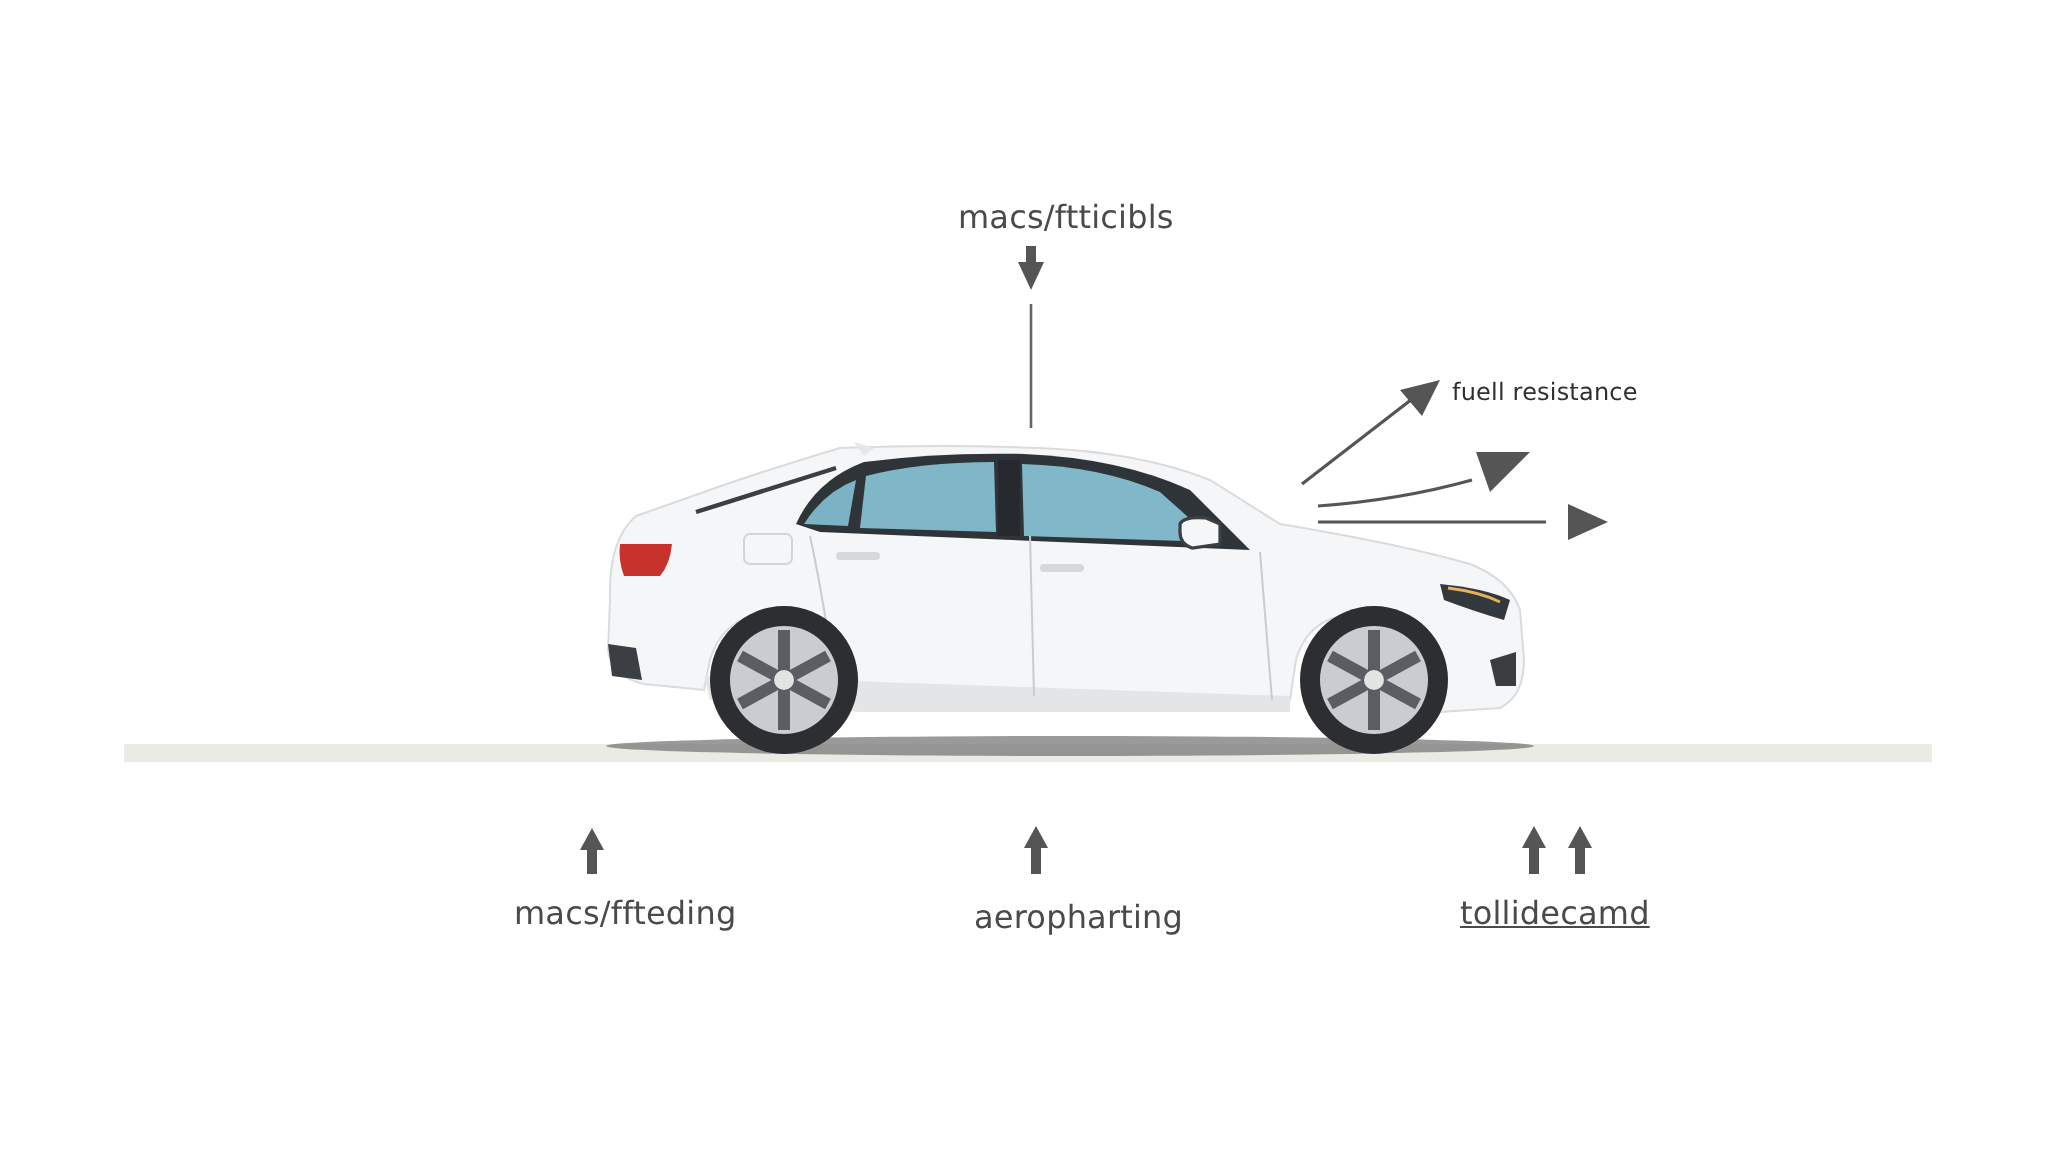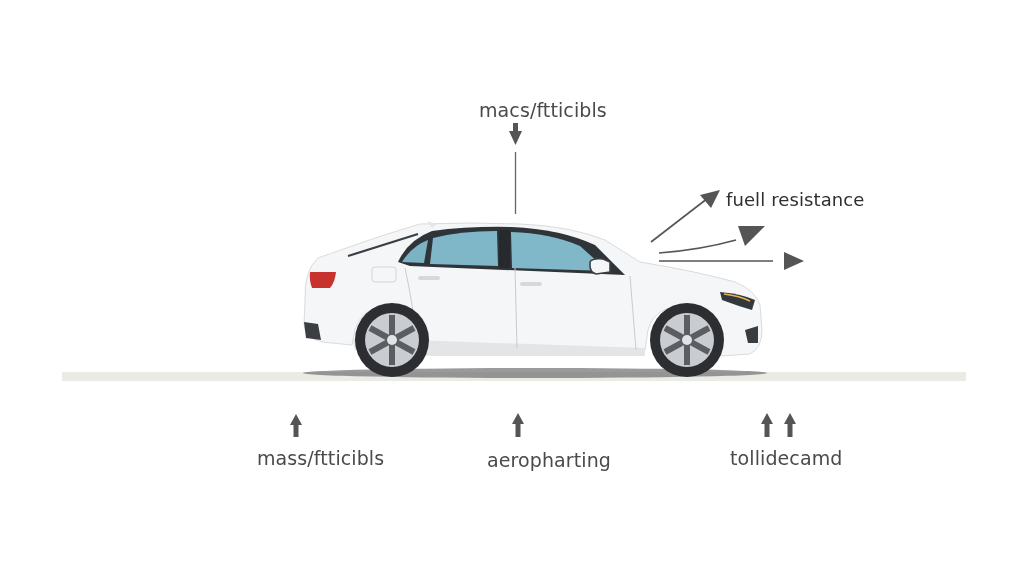--- a/index.html
+++ b/index.html
@@ -1,19 +1,19 @@
 <!DOCTYPE html>
 <html><head>
 <meta charset="utf-8">
 <style>
   html, body { margin:0; padding:0; }
   body { width:1024px; height:585px; background:#ffffff; position:relative; overflow:hidden;
          font-family:"DejaVu Sans", sans-serif; }
-  .label { position:absolute; color:#4a4a4a; font-size:19px; letter-spacing:0.1px; white-space:nowrap; }
-  .label-dark { color:#2f2f2f; font-size:18px; }
+  .label { position:absolute; color:#4a4a4a; font-size:16px; letter-spacing:0.1px; white-space:nowrap; }
+  .label-dark { color:#2f2f2f; font-size:12px; }
   svg { position:absolute; left:0; top:0; }
 </style>
 </head>
 <body>
 
 <div style="position:absolute;left:62px;top:372px;width:904px;height:9px;background:#ebebe6;"></div>
 
 <svg width="1024" height="585" viewBox="0 0 1024 585">
 
   <ellipse cx="535" cy="373" rx="232" ry="5" fill="#6f6f6f" opacity="0.7"></ellipse>
@@ -121,15 +121,15 @@
     <rect x="764.5" y="423" width="5" height="14" fill="#555"></rect>
   </g>
   <g>
     <path d="M790,413 L796,424 L784,424 Z" fill="#555"></path>
     <rect x="787.5" y="423" width="5" height="14" fill="#555"></rect>
   </g>
 </svg>
 
 <div class="label" style="left:479px;top:99px;">macs/ftticibls</div>
 <div class="label label-dark" style="left:726px;top:189px;">fuell resistance</div>
-<div class="label" style="left:257px;top:447px;">mass/ftticibls</div>
+<div class="label" style="left:257px;top:447px;">macs/ffteding</div>
 <div class="label" style="left:487px;top:449px;">aeropharting</div>
-<div class="label" style="left:730px;top:447px;">tollidecamd</div>
+<div class="label" style="left:730px;top:447px;text-decoration:underline;">tollidecamd</div>
 
 </body></html>

